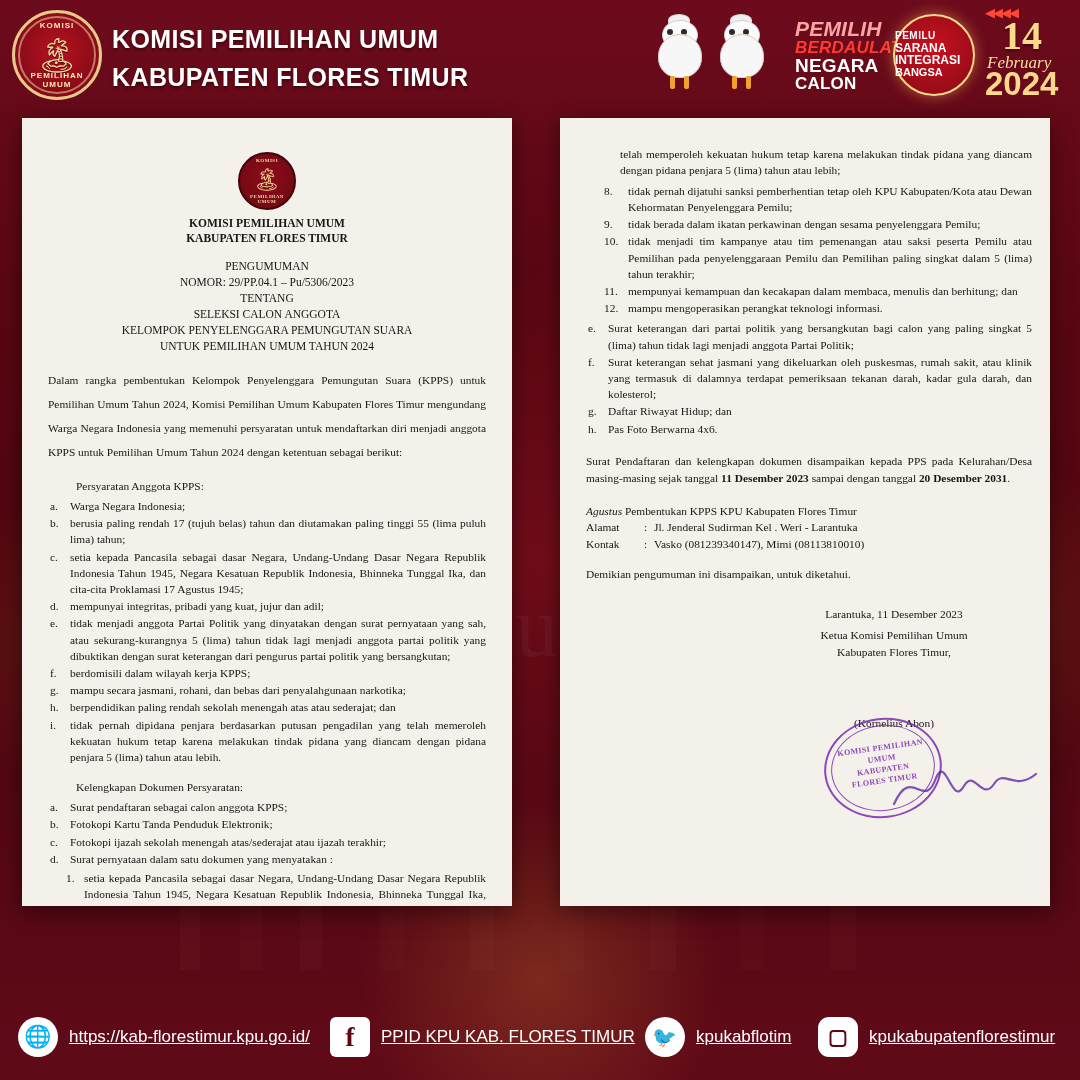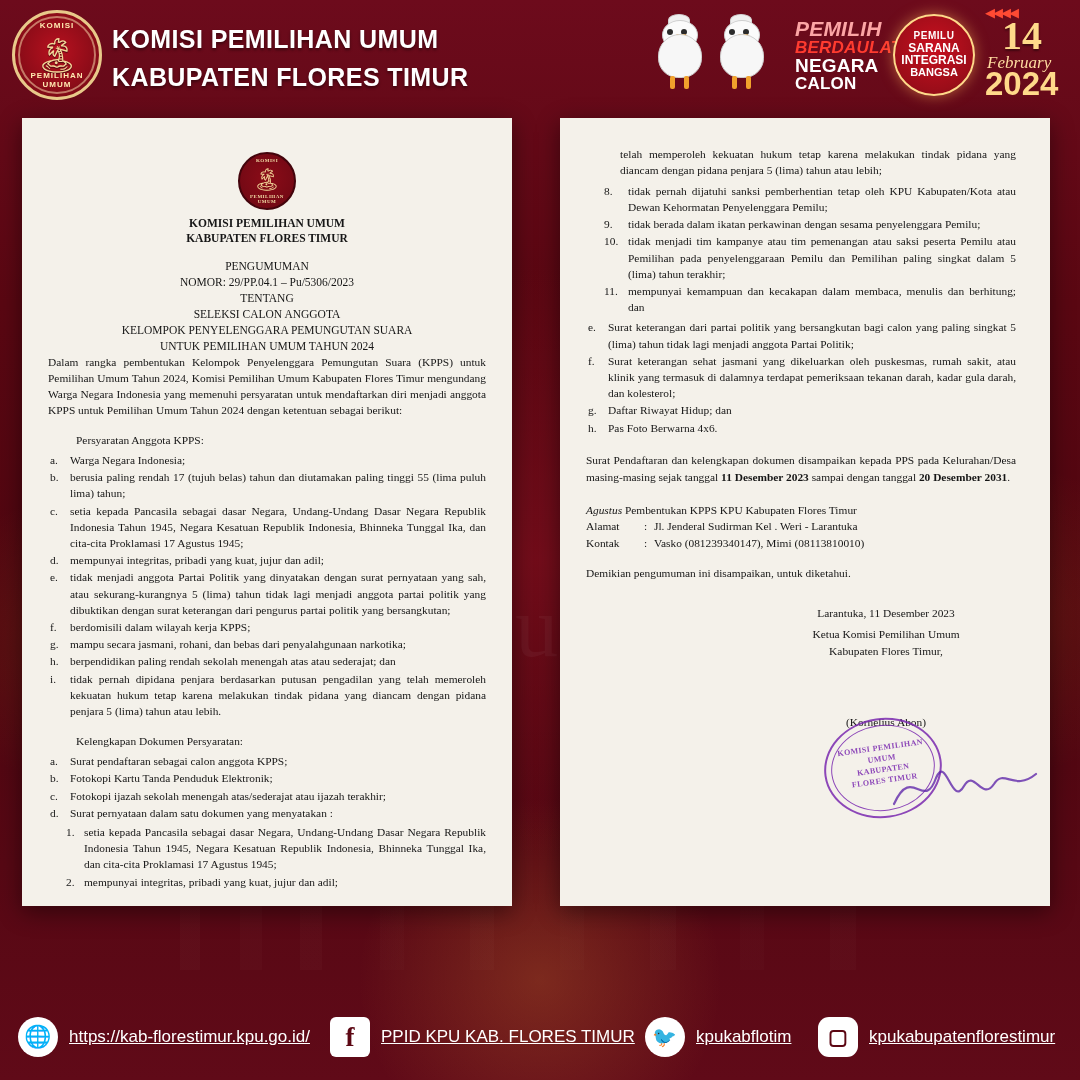--- a/index.html
+++ b/index.html
@@ -120,21 +120,21 @@
   .slogan .l1 { color: #fca5a5; font-weight: bold; font-size: 21px; font-style: italic; letter-spacing: .2px; }
   .slogan .l2 { color: #ff3b2f; font-weight: bold; font-size: 17px; font-style: italic; letter-spacing: .2px; }
   .slogan .l3 { color: #ffffff; font-weight: bold; font-size: 19px; letter-spacing: .2px; }
   .slogan .l4 { color: #ffffff; font-weight: bold; font-size: 17px; letter-spacing: .2px; }
 
   .badge-round {
     position: absolute; left: 893px; top: 14px; width: 82px; height: 82px;
     border-radius: 50%;
     background: radial-gradient(circle at 50% 40%, #c8101f 0%, #9b0d19 70%, #7a0a14 100%);
     border: 2px solid #ffd98a;
-    display: flex; flex-direction: column; align-items: center; justify-content: center;
+    display: flex; flex-direction: column; align-items: flex-start; justify-content: center;
     color: #fff; text-align: center; line-height: 1.05;
     box-shadow: 0 0 14px rgba(255,180,90,0.5);
   }
   .badge-round span { display: block; font-weight: bold; }
   .badge-round .b1 { font-size: 10px; letter-spacing: .5px; }
   .badge-round .b2 { font-size: 12px; }
   .badge-round .b3 { font-size: 12px; }
   .badge-round .b4 { font-size: 11px; }
 
   .date-block { position: absolute; left: 985px; top: 8px; width: 92px; text-align: left; }
@@ -156,41 +156,41 @@
 
   
   .doc {
     position: absolute; background: #f4f1ea;
     box-shadow: 0 6px 22px rgba(0,0,0,0.45);
     overflow: hidden;
     font-family: "Liberation Serif", serif;
     color: #161616;
   }
   .doc-left  { left: 22px;  top: 118px; width: 490px; height: 788px; padding: 26px 26px 0 26px; }
-  .doc-right { left: 560px; top: 118px; width: 490px; height: 788px; padding: 28px 34px 0 26px; }
+  .doc-right { left: 560px; top: 118px; width: 490px; height: 788px; padding: 28px 18px 0 26px; }
 
   .doc-logo {
     width: 58px; height: 58px; margin: 8px auto 6px auto; border-radius: 50%;
     background: radial-gradient(circle at 50% 45%, #8c0c18 0%, #6b0813 100%);
     border: 2px solid #43040c;
     position: relative;
   }
   .doc-logo .t, .doc-logo .b {
     position: absolute; width: 100%; text-align: center; font-size: 5px;
     color: #f3dca6; font-weight: bold; letter-spacing: .5px;
   }
   .doc-logo .t { top: 4px; } .doc-logo .b { bottom: 4px; }
   .doc-logo .g {
     position: absolute; left: 0; right: 0; top: 15px; text-align: center;
     font-size: 22px; color: #f2d99a; line-height: 1;
   }
   .doc-head { text-align: center; font-size: 11.5px; line-height: 15px; font-weight: bold; }
   .doc-title-block { text-align: center; font-size: 11.5px; line-height: 16px; margin-top: 12px; }
   .para {
-    font-size: 11.4px; line-height: 16px;
+    margin-top: 14px; font-size: 11.4px; line-height: 24px;
     text-align: justify; text-justify: inter-word;
   }
   .sec-label { margin-top: 14px; font-size: 11.4px; line-height: 16px; margin-left: 28px; }
   ol.alpha, ol.num, ol.numsub { margin: 4px 0 0 0; padding: 0; list-style: none; }
   ol.alpha > li, ol.num > li, ol.numsub > li {
     position: relative; padding-left: 22px; font-size: 11.4px; line-height: 16.2px;
     text-align: justify; margin-bottom: 1px;
   }
   ol.alpha > li > .mk, ol.num > li > .mk, ol.numsub > li > .mk {
     position: absolute; left: 2px; top: 0; width: 18px;
@@ -363,20 +363,21 @@
 
 <div class="doc doc-right">
 
   <div style="margin-left:34px;font-size:11.4px;line-height:16.4px;text-align:justify;">telah memperoleh kekuatan hukum tetap karena melakukan tindak pidana yang diancam dengan pidana penjara 5 (lima) tahun atau lebih;</div>
 
   <ol class="num r-list" style="margin-left:16px;">
     <li style="padding-left:26px"><span class="mk" style="width:22px">8.</span><span>tidak pernah dijatuhi sanksi pemberhentian tetap oleh KPU Kabupaten/Kota atau Dewan Kehormatan Penyelenggara Pemilu;</span></li>
     <li style="padding-left:26px"><span class="mk" style="width:22px">9.</span><span>tidak berada dalam ikatan perkawinan dengan sesama penyelenggara Pemilu;</span></li>
     <li style="padding-left:26px"><span class="mk" style="width:22px">10.</span><span>tidak menjadi tim kampanye atau tim pemenangan atau saksi peserta Pemilu atau Pemilihan pada penyelenggaraan Pemilu dan Pemilihan paling singkat dalam 5 (lima) tahun terakhir;</span></li>
     <li style="padding-left:26px"><span class="mk" style="width:22px">11.</span><span>mempunyai kemampuan dan kecakapan dalam membaca, menulis dan berhitung; dan</span></li>
+    <li style="padding-left:26px"><span class="mk" style="width:22px">12.</span><span>mampu mengoperasikan perangkat teknologi informasi.</span></li>
   </ol>
 
   <ol class="alpha r-list">
     <li><span class="mk">e.</span><span>Surat keterangan dari partai politik yang bersangkutan bagi calon yang paling singkat 5 (lima) tahun tidak lagi menjadi anggota Partai Politik;</span></li>
     <li><span class="mk">f.</span><span>Surat keterangan sehat jasmani yang dikeluarkan oleh puskesmas, rumah sakit, atau klinik yang termasuk di dalamnya terdapat pemeriksaan tekanan darah, kadar gula darah, dan kolesterol;</span></li>
     <li><span class="mk">g.</span><span>Daftar Riwayat Hidup; dan</span></li>
     <li><span class="mk">h.</span><span>Pas Foto Berwarna 4x6.</span></li>
   </ol>
 
   <div class="reg-para">

